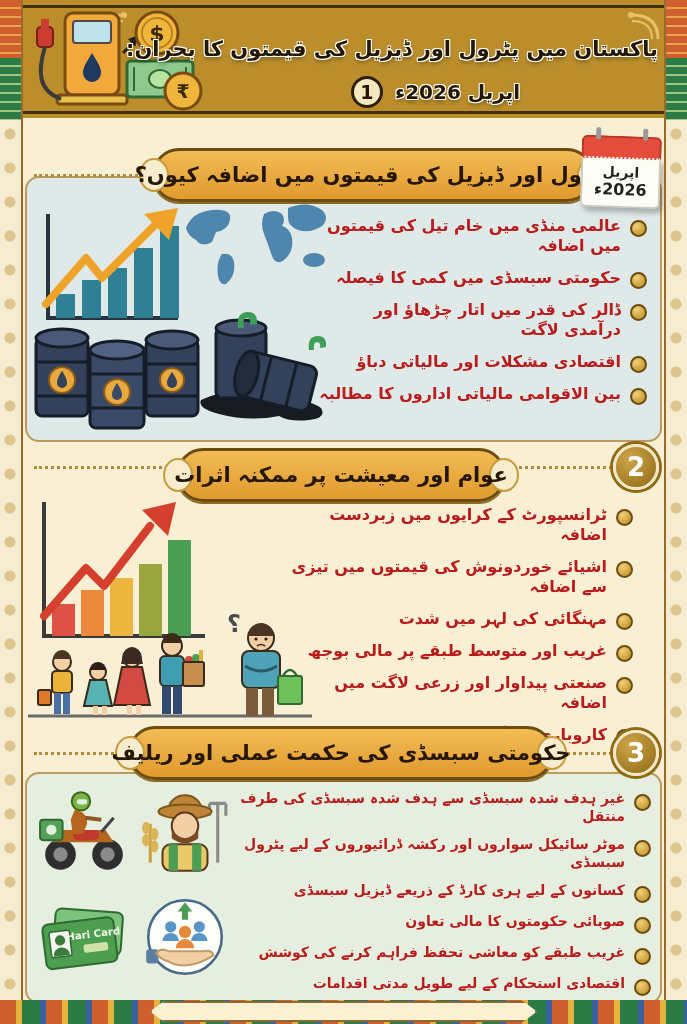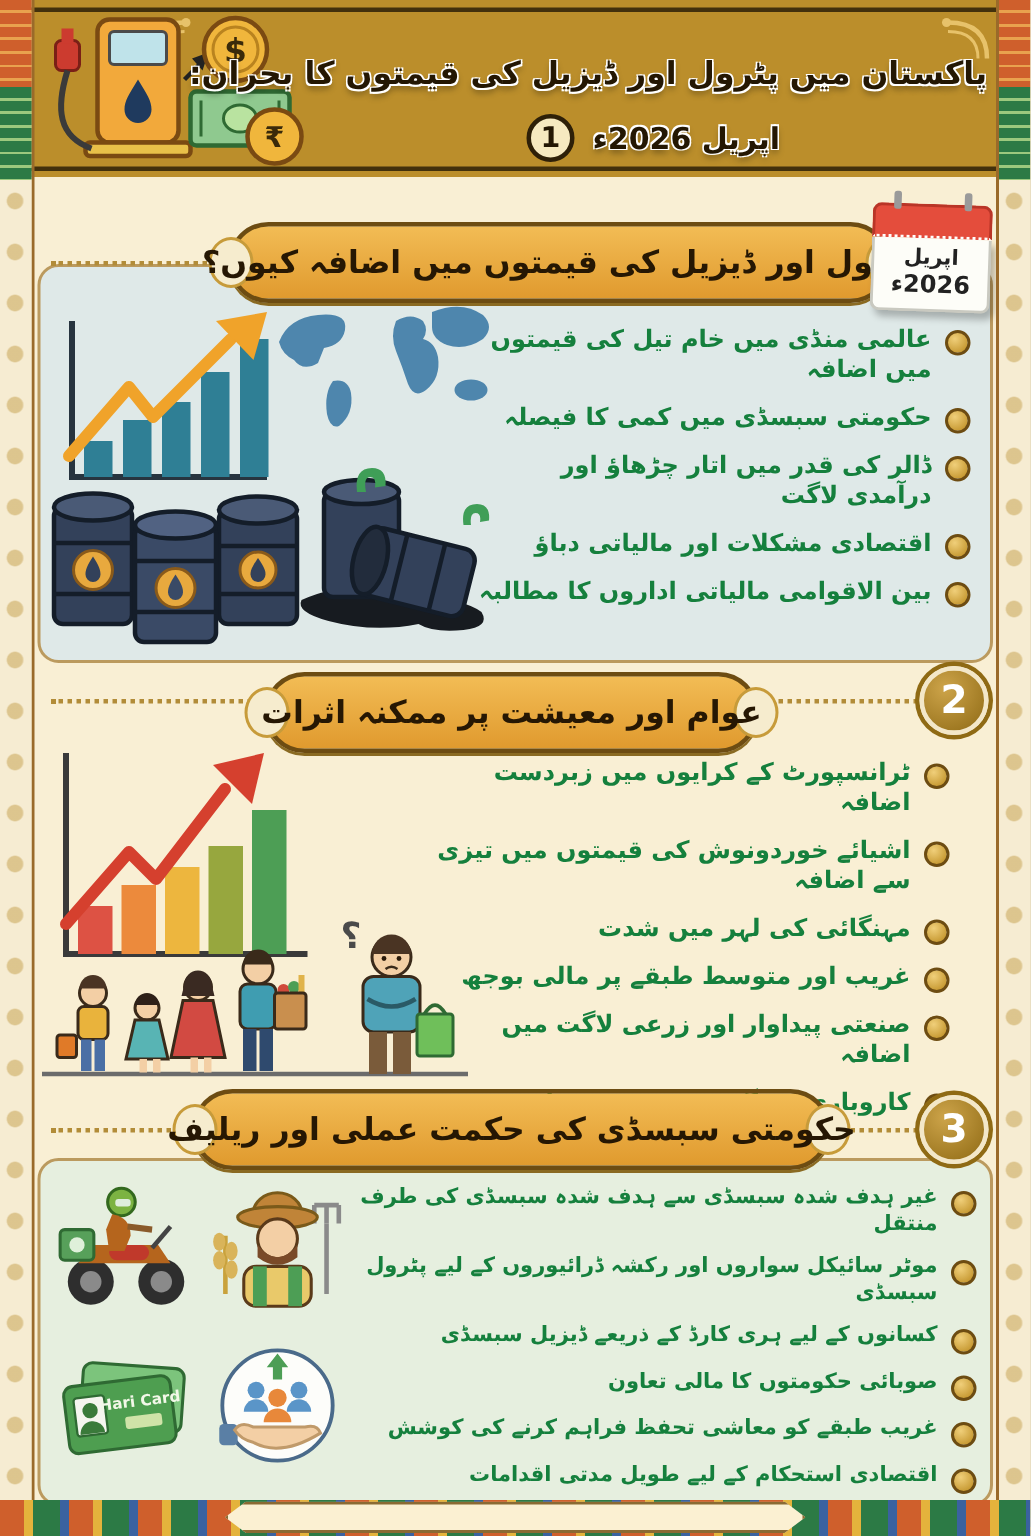--- a/index.html
+++ b/index.html
@@ -62,21 +62,21 @@
      display:flex;align-items:center;justify-content:center;font-size:26px;font-weight:bold;z-index:4;box-sizing:border-box;}
 
   
   .panel{position:absolute;left:25px;right:25px;border:2px solid #bb9a5e;border-radius:14px;z-index:1;}
   .panel1{top:176px;height:262px;background:#dfe9e8;}
   .panel3{top:772px;height:228px;background:#e6efdf;}
 
   
   .bullets{position:absolute;z-index:3;list-style:none;margin:0;padding:0;direction:rtl;}
   .bullets li{display:flex;align-items:flex-start;gap:9px;margin-bottom:11px;
-     font-size:16px;font-weight:bold;color:#15803d;line-height:1.28;}
+     font-size:16px;font-weight:bold;color:#b91c1c;line-height:1.28;}
   .dot{flex:0 0 auto;width:13px;height:13px;border-radius:50%;margin-top:4px;
      background:radial-gradient(circle at 35% 30%,#f0cf7a,#bb8a1e);border:2px solid #6d4c12;}
   .bullets1{right:40px;top:216px;width:330px;}
   .bullets2{right:54px;top:505px;width:348px;}
   .bullets3{right:36px;top:790px;width:420px;}
   .bullets3 li{font-size:14px;margin-bottom:10px;}
 
   
   .illus{position:absolute;z-index:3;}
   .illus1{left:26px;top:198px;width:305px;height:232px;}

